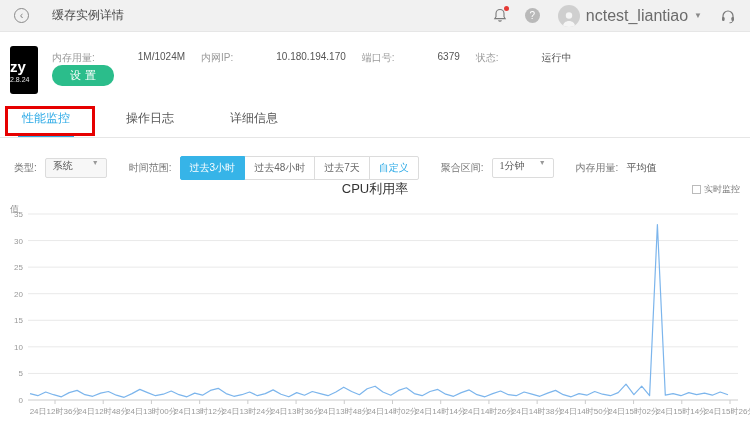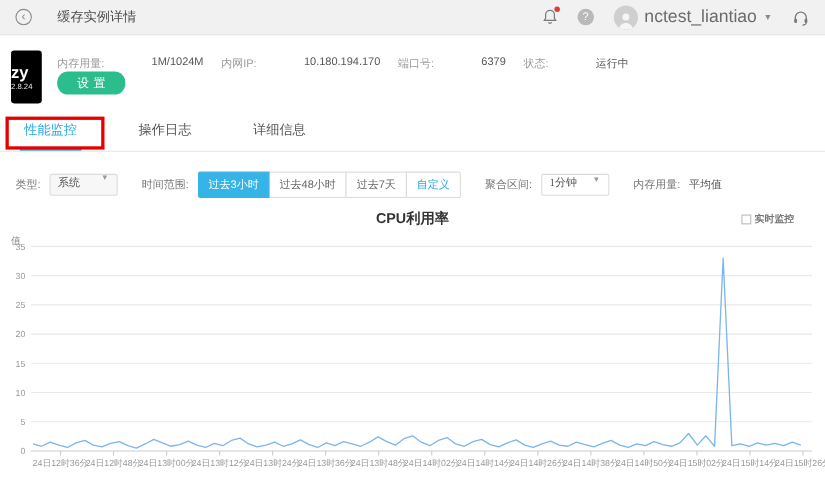--- a/index.html
+++ b/index.html
@@ -77,23 +77,23 @@
     border:1px solid #dcdcdc; background:#fff; color:#666; height:24px; padding:0 9px;
     font-size:10px; margin-left:-1px; cursor:pointer; font-family:inherit; display:flex; align-items:center;
   }
   .seg-btn:first-child { margin-left:0; border-radius:2px 0 0 2px; }
   .seg-btn:last-child { border-radius:0 2px 2px 0; }
   .seg-btn.active { background:#36b4e8; border-color:#36b4e8; color:#fff; position:relative; z-index:1; }
   .seg-btn.link { color:#2aa9e6; }
   .metric-val { color:#555; }
 
   
-  .chart-head { position:relative; margin-top:10px; height:20px;font-weight:bold; }
+  .chart-head { position:relative; height:20px; }
   .chart-title { text-align:center; font-size:13px; color:#333; }
-  .realtime { position:absolute; right:28px; top:3px; display:flex; align-items:center; gap:3px; font-size:9px; color:#777; cursor:pointer; }
+  .realtime { position:absolute; right:10px; top:3px; display:flex; align-items:center; gap:3px; font-size:9px; color:#777; cursor:pointer; }
   .cb { width:9px; height:9px; border:1px solid #bbb; background:#fff; display:inline-block; }
   #chart-svg { display:block; }
 </style>
 </head>
 <body>
 
 <div class="page">
 
   <div class="topbar">
     <div class="back">

